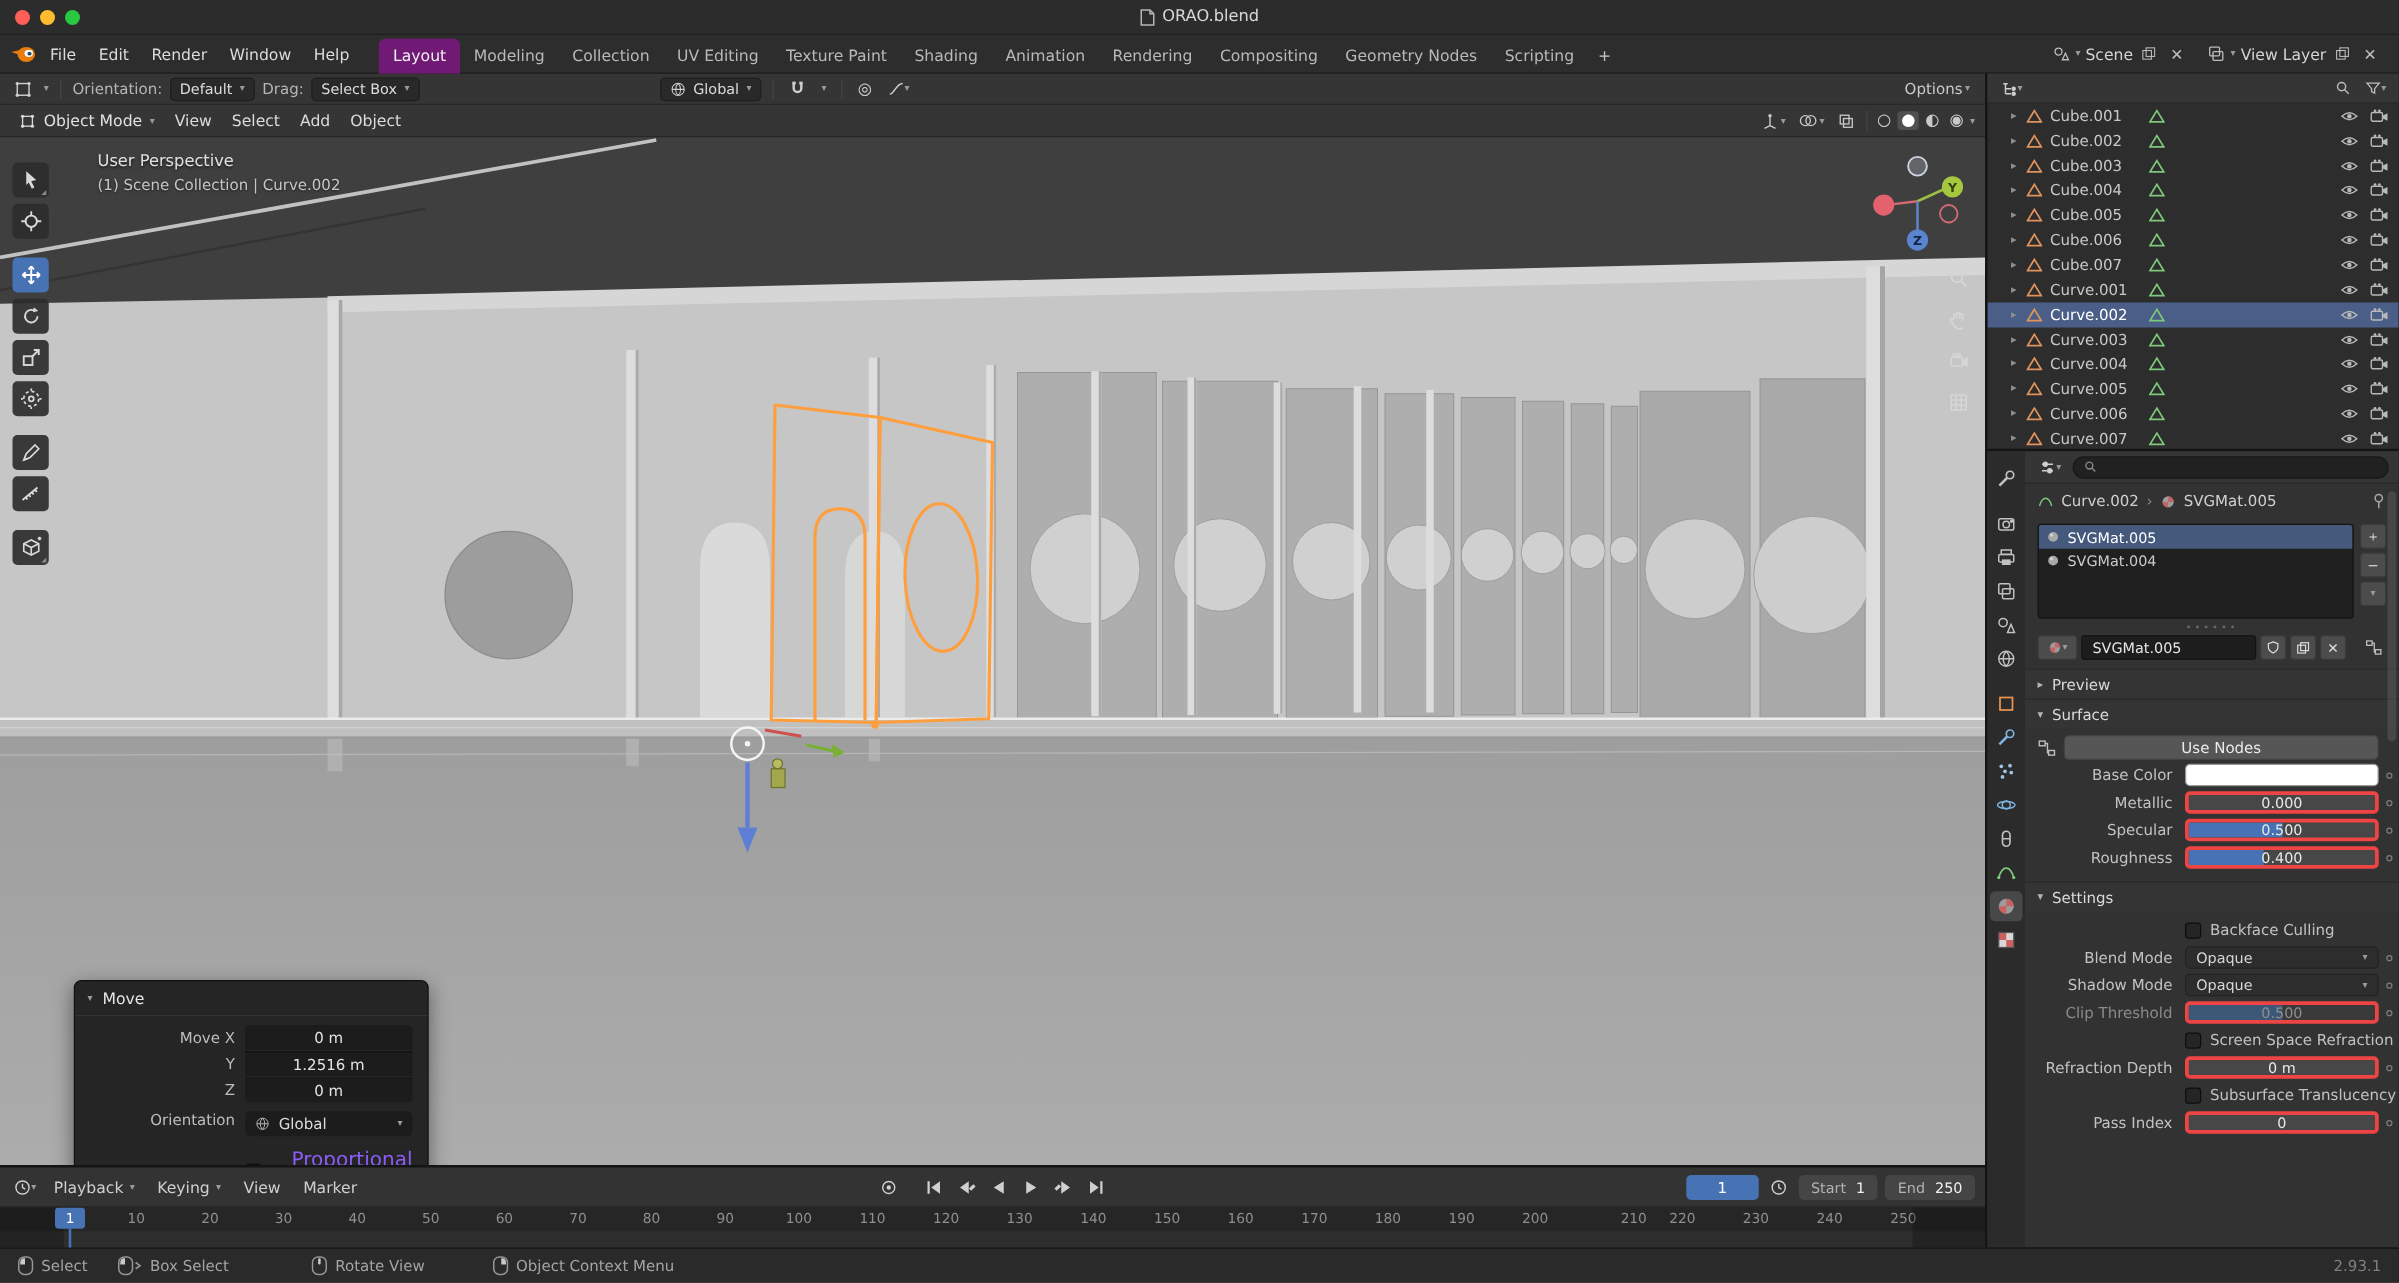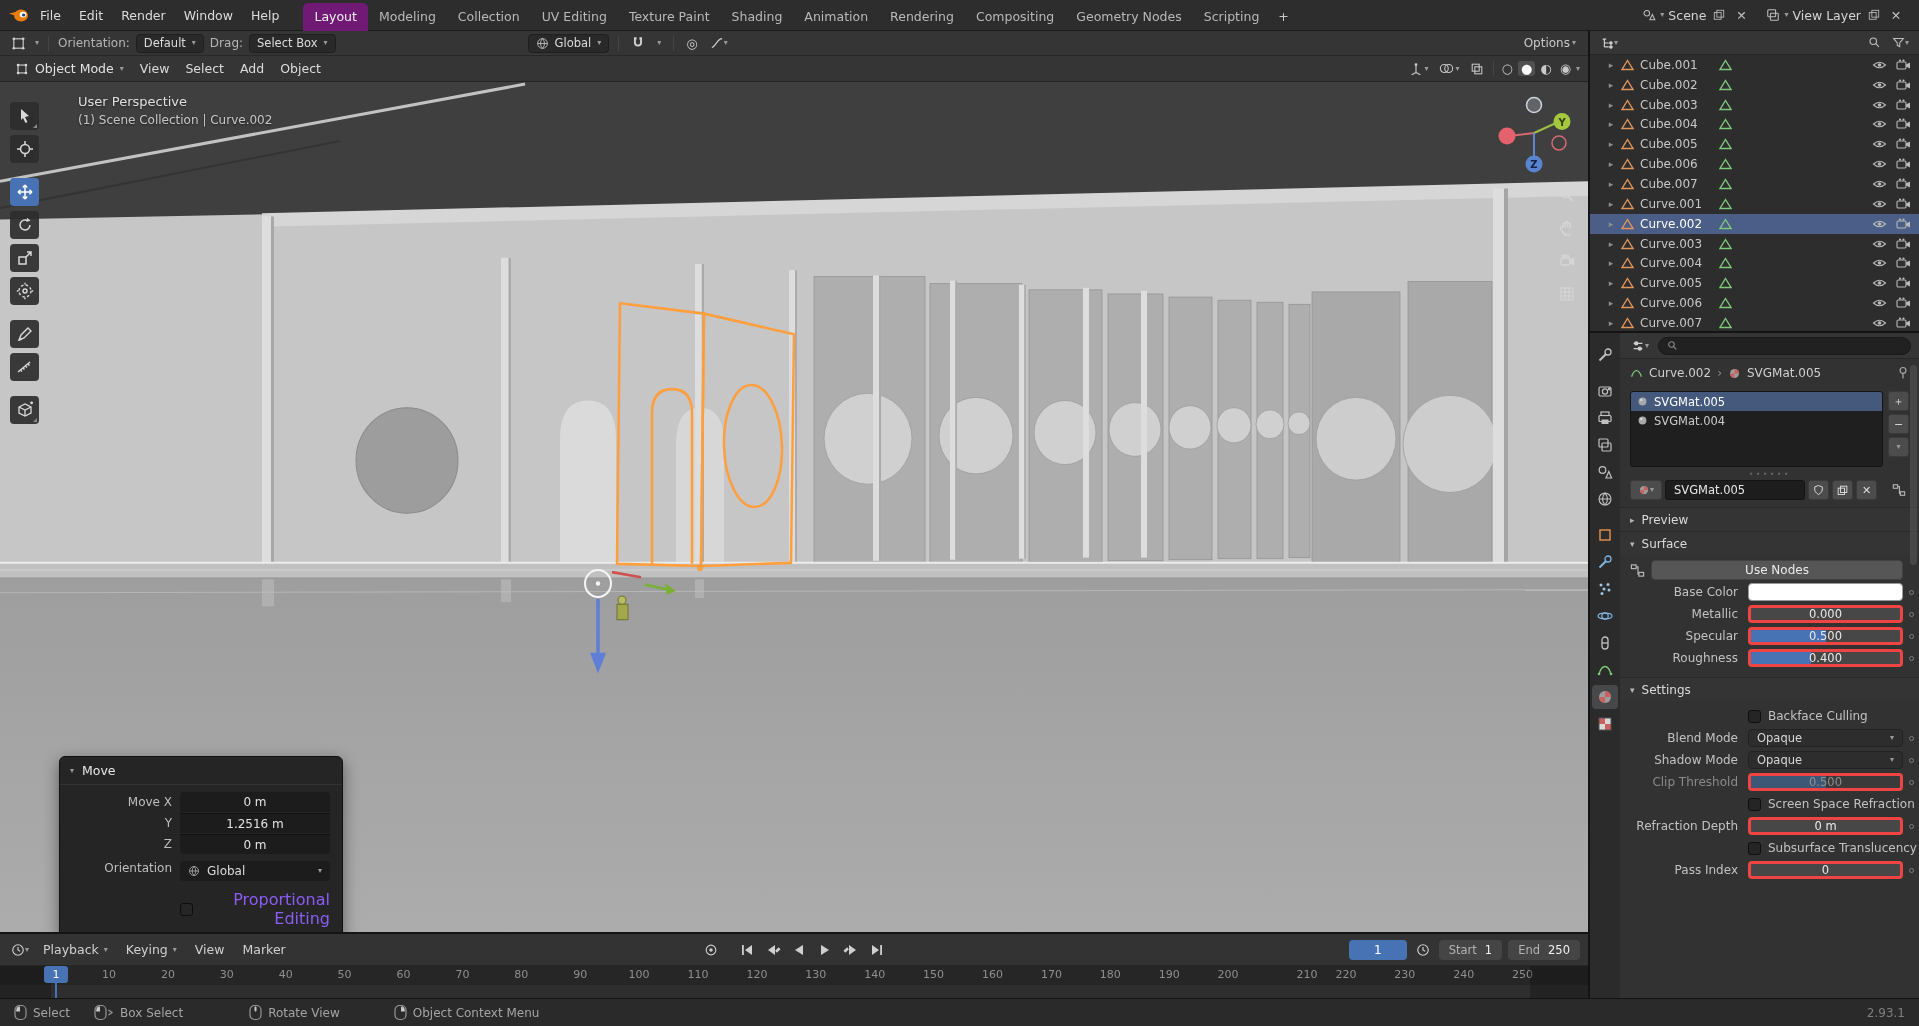--- a/index.html
+++ b/index.html
@@ -71,21 +71,21 @@
   .vp-side-icons{position:absolute;right:8px;top:100px;display:flex;flex-direction:column;gap:7px;}
   .side-ic{width:26px;height:26px;display:flex;align-items:center;justify-content:center;
     border-radius:13px;color:#d6d6d6;}
 
   
   .move-panel{position:absolute;left:59px;top:674px;width:284px;background:rgba(29,29,29,.94);
     border:1px solid #101010;border-radius:6px;box-shadow:0 5px 16px rgba(0,0,0,.45);padding-bottom:10px;}
   .mp-head{display:flex;align-items:center;gap:8px;padding:6px 10px;color:#e6e6e6;font-size:12.5px;
     border-bottom:1px solid #333;}
   .mp-grid{display:grid;grid-template-columns:104px 1fr;column-gap:8px;row-gap:1px;
-    padding:7px 12px 0 8px;align-items:center;}
+    padding:7px 12px 0 24px;align-items:center;}
   .mp-label{text-align:right;color:#bdbdbd;font-size:12px;}
   .mp-field{height:20px;background:#1c1c1c;display:flex;align-items:center;justify-content:center;
     color:#e2e2e2;font-size:12px;}
   .mp-field.first{border-radius:4px 4px 0 0;}
   .mp-field.last{border-radius:0 0 4px 4px;border-top:1px solid #111;}
   .mp-field.mid{border-top:1px solid #111;}
   .mp-dd{height:20px;background:#1c1c1c;border-radius:4px;display:flex;align-items:center;gap:7px;
     padding:0 8px;color:#dcdcdc;font-size:12px;margin-top:7px;}
   .mp-check-row{display:flex;align-items:center;gap:7px;margin-top:8px;}
   .checkbox{width:13px;height:13px;background:#252525;border:1px solid #0e0e0e;border-radius:3px;flex:none;}
@@ -190,20 +190,32 @@
   .btn-wide{flex:1;height:20px;background:#565656;border:1px solid #424242;border-radius:4px;
     display:flex;align-items:center;justify-content:center;color:#eaeaea;font-size:12px;}
   .pscroll{position:absolute;right:2px;top:32px;width:7px;height:200px;background:#5a5a5a;
     border-radius:4px;opacity:.55;}
 </style>
 </head>
 <body>
 
 <div id="app">
 
+  <div class="titlebar">
+    <span class="tl red"></span>
+    <span class="tl yellow"></span>
+    <span class="tl green"></span>
+    <div class="title-center">
+      <svg width="12" height="14" viewBox="0 0 12 14">
+        <path d="M1,1 H8 L11,4 V13 H1 Z" fill="none" stroke="#b5b5b5" stroke-width="1.2"></path>
+        <path d="M8,1 V4 H11" fill="none" stroke="#b5b5b5" stroke-width="1.2"></path>
+      </svg>
+      <span>ORAO.blend</span>
+    </div>
+  </div>
 
   <div class="topbar">
     <svg width="22" height="16" viewBox="0 0 22 16">
       <ellipse cx="13" cy="8.5" rx="7" ry="6" fill="#e87d0d"></ellipse>
       <ellipse cx="15" cy="7.6" rx="3.4" ry="2.9" fill="#ffffff"></ellipse>
       <ellipse cx="15.6" cy="7.9" rx="1.7" ry="1.5" fill="#264b69"></ellipse>
       <path d="M1,6.5 L10,4.5 L8,9 Z" fill="#e87d0d"></path>
     </svg>
     <span class="menu-item">File</span>
     <span class="menu-item">Edit</span>

